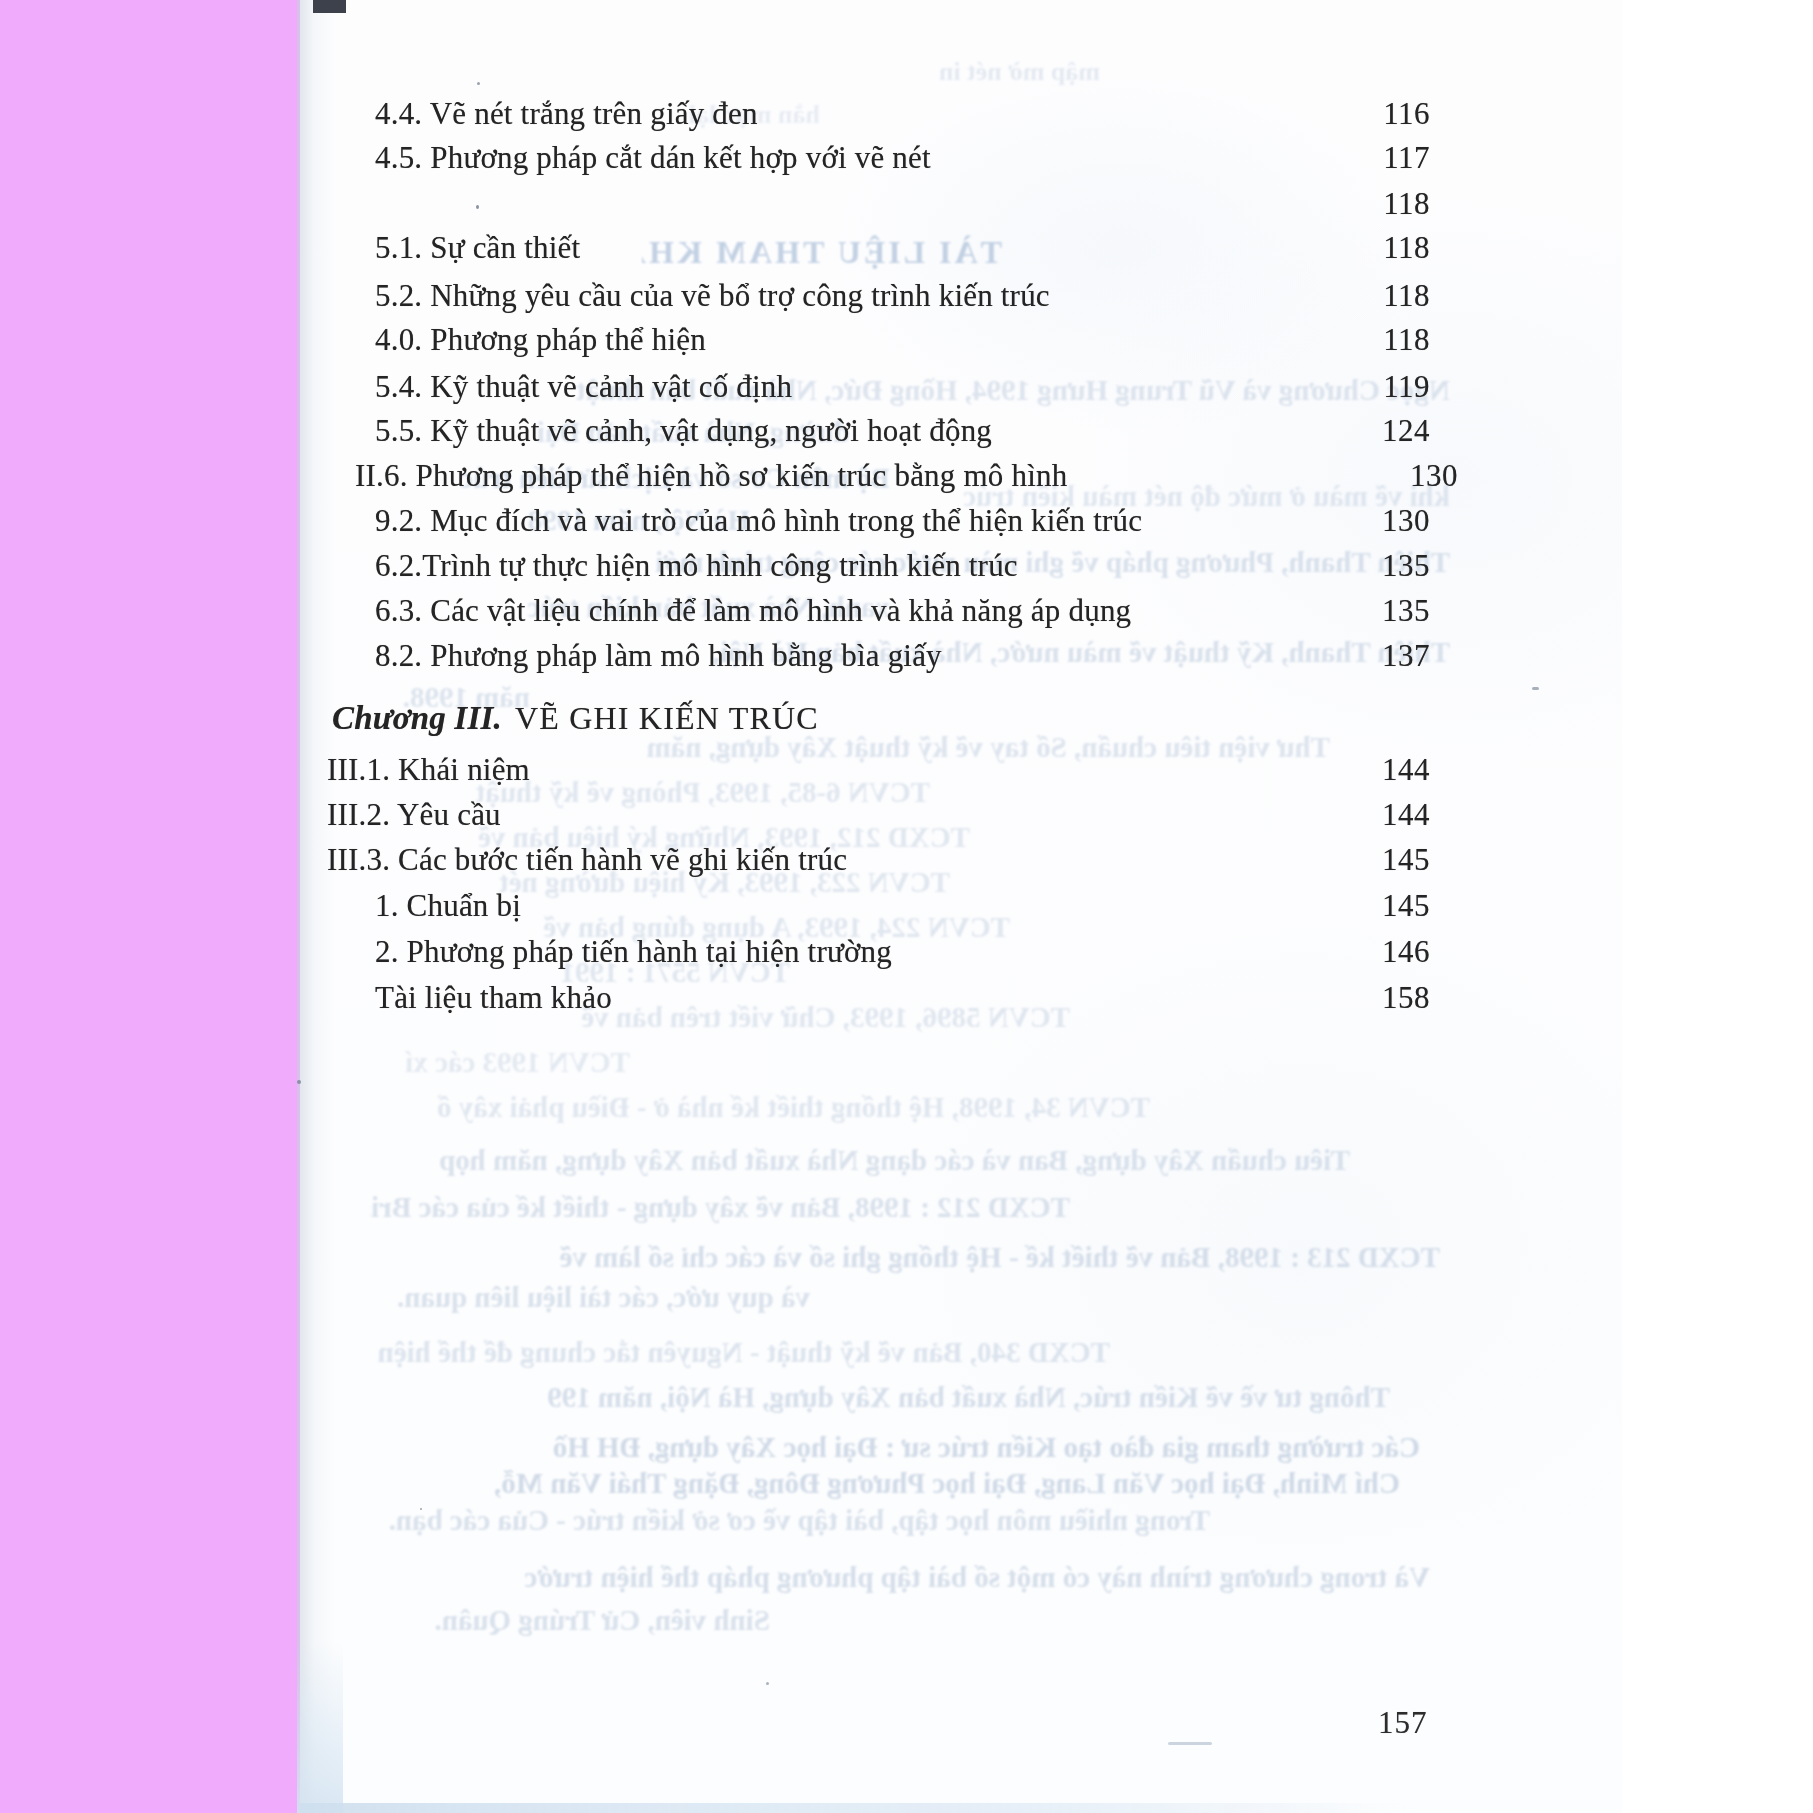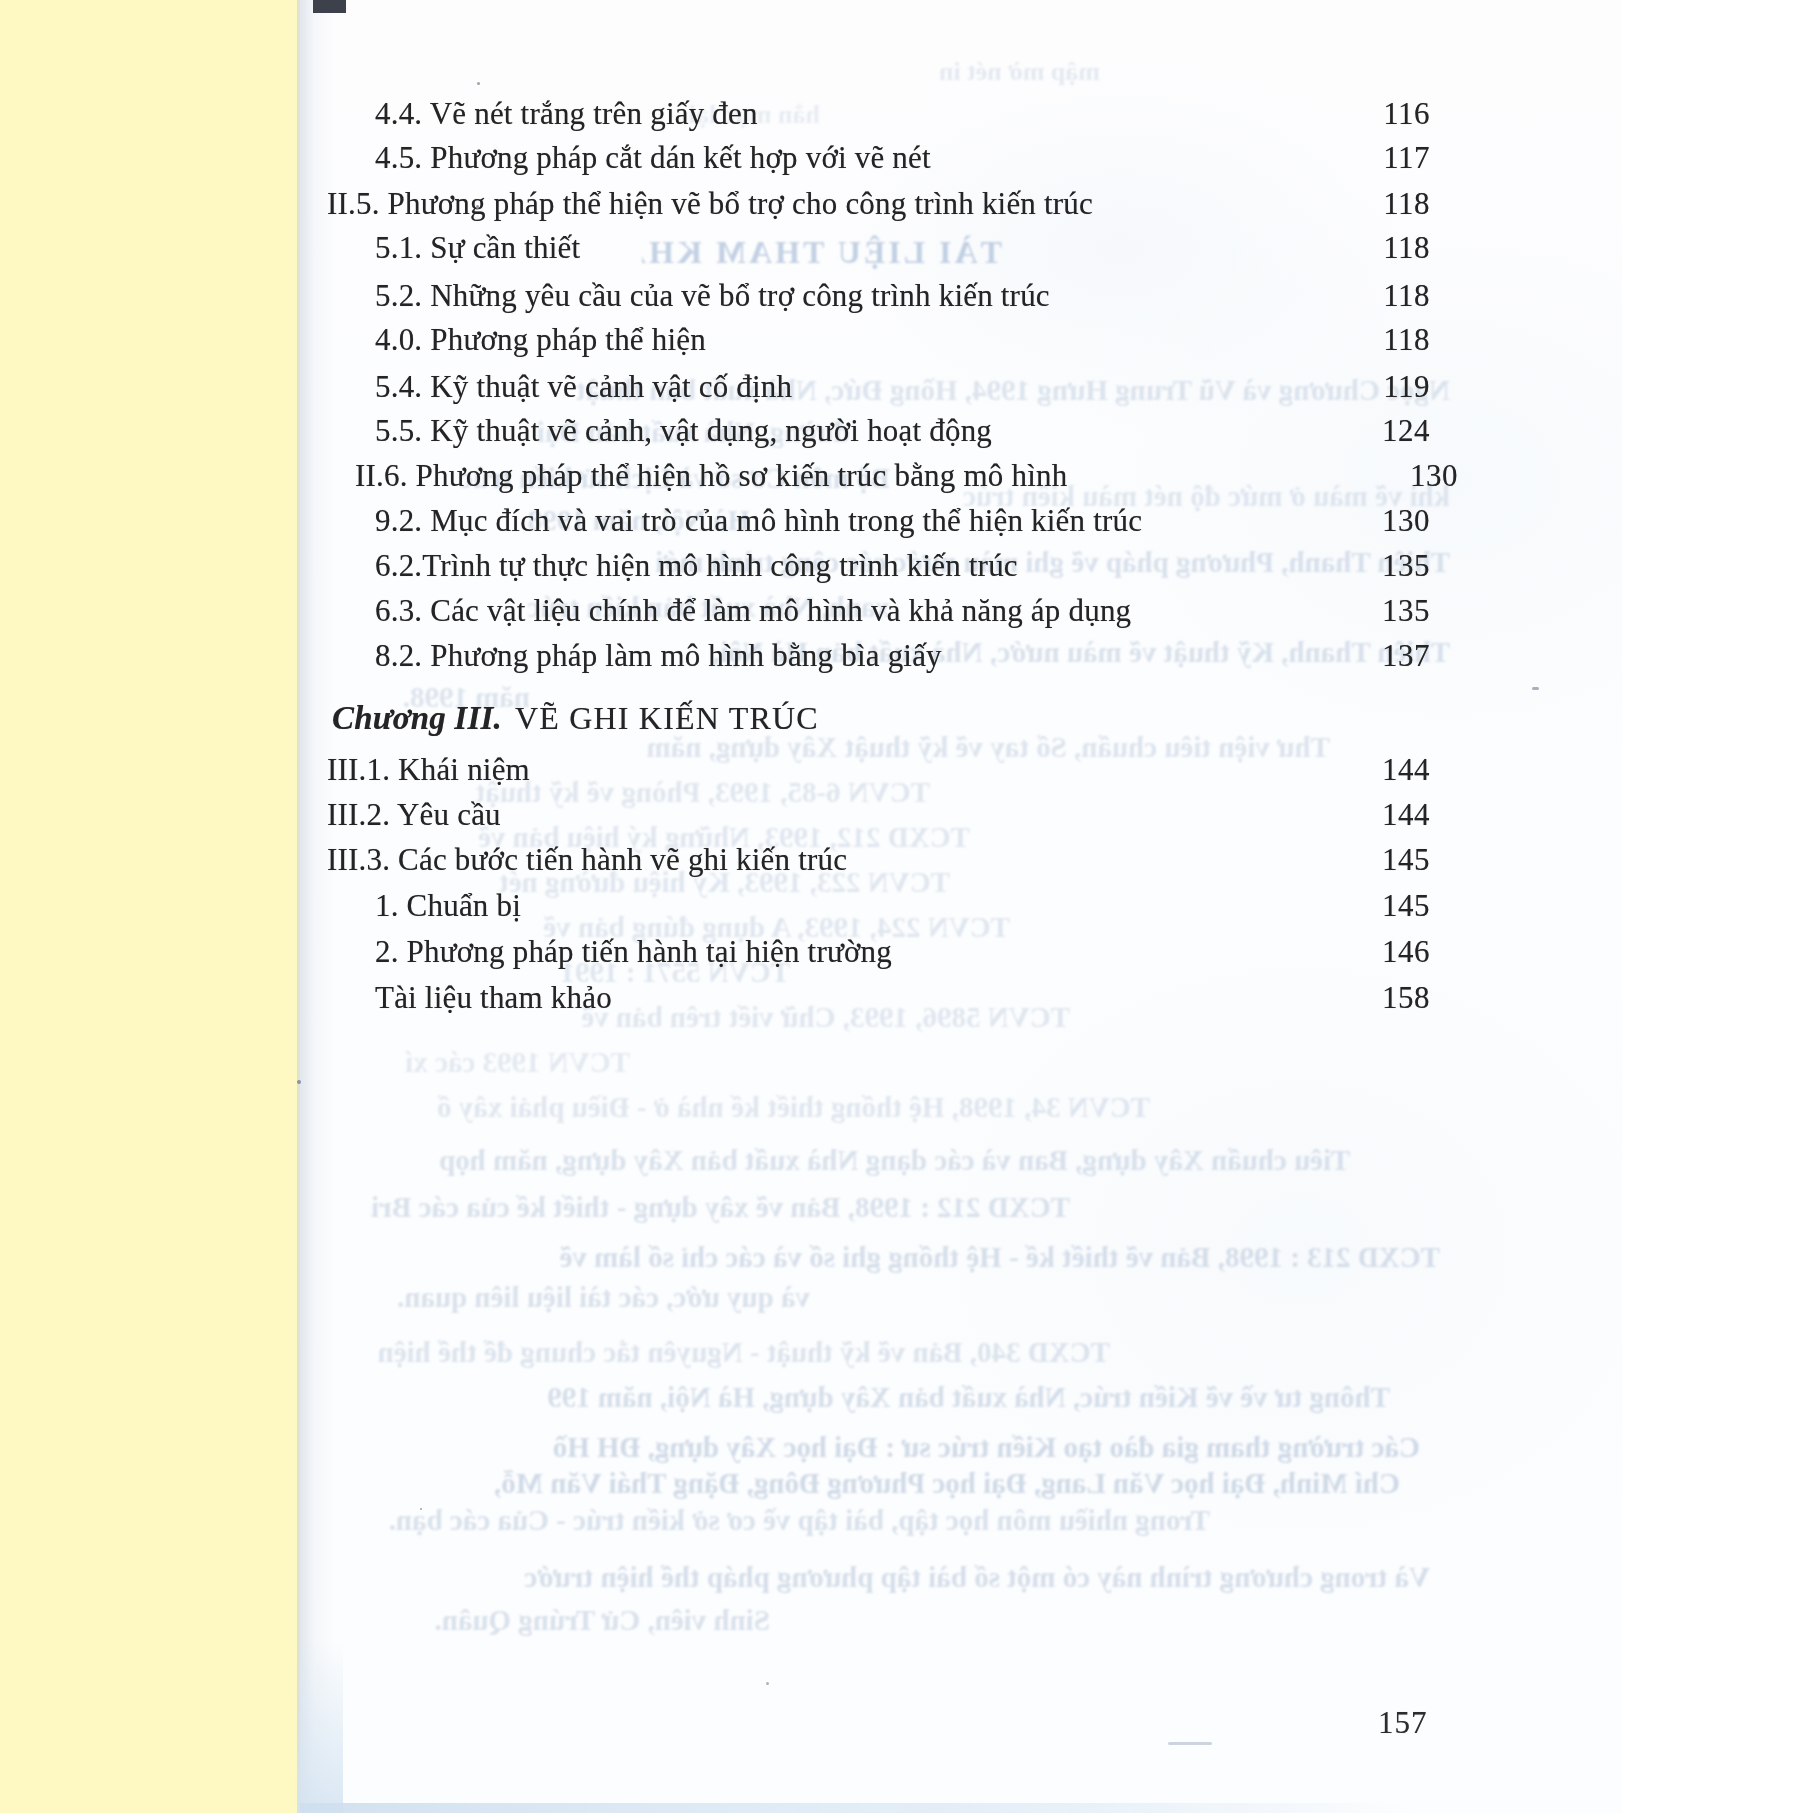--- a/index.html
+++ b/index.html
@@ -1,18 +1,18 @@
 <!DOCTYPE html>
 <html><head>
 <meta charset="utf-8">
 <style>
   html,body{margin:0;padding:0;background:#ffffff;}
   .scan{
     position:relative;width:1622px;height:1813px;overflow:hidden;
-    background:#fef9c3;
+    background:#f0abfc;
     font-family:"Liberation Serif","DejaVu Serif",serif;
   }
   
   .paper-tint{
     position:absolute;left:300px;top:0;width:1513px;height:1813px;
     background:
       radial-gradient(420px 260px at 820px 250px, rgba(213,226,240,.18), rgba(213,226,240,0) 70%),
       radial-gradient(560px 420px at 1150px 480px, rgba(213,226,240,.14), rgba(213,226,240,0) 70%),
       radial-gradient(640px 520px at 1000px 1250px, rgba(213,226,240,.12), rgba(213,226,240,0) 70%),
       linear-gradient(#fdfdfe,#fcfdfe);
@@ -106,21 +106,21 @@
       <div class="bleed-line" style="left: 330px; top: 1377px; width: 1060px; font-size: 29px; opacity: 0.55;">Thông tư về vẽ Kiến trúc, Nhà xuất bản Xây dựng, Hà Nội, năm 199</div>
       <div class="bleed-line" style="left: 330px; top: 1427px; width: 1090px; font-size: 29px; opacity: 0.62;">Các trường tham gia đào tạo Kiến trúc sư : Đại học Xây dựng, ĐH Hồ</div>
       <div class="bleed-line" style="left: 330px; top: 1463px; width: 1070px; font-size: 29px; opacity: 0.62;">Chí Minh, Đại học Văn Lang, Đại học Phương Đông, Đặng Thái Văn Mỗ,</div>
       <div class="bleed-line" style="left: 350px; top: 1500px; width: 860px; font-size: 29px; opacity: 0.5;">Trong nhiều môn học tập, bài tập về cơ sở kiến trúc - Của các bạn.</div>
       <div class="bleed-line" style="left: 330px; top: 1557px; width: 1100px; font-size: 29px; opacity: 0.55;">Và trong chương trình này có một số bài tập phương pháp thể hiện trước</div>
       <div class="bleed-line" style="left: 350px; top: 1600px; width: 420px; font-size: 29px; opacity: 0.5;">Sinh viên, Cử Trúng Quân.</div>
     </div>
   <div id="toc-layer">
       <div class="toc-row" style="top: 92px;"><span class="toc-label sub">4.4. Vẽ nét trắng trên giấy đen</span><span class="toc-page">116</span></div>
       <div class="toc-row" style="top: 136px;"><span class="toc-label sub">4.5. Phương pháp cắt dán kết hợp với vẽ nét</span><span class="toc-page">117</span></div>
-      <div class="toc-row" style="top: 182px;"><span class="toc-label main">II.5. Phương pháp thể hiện vẽ bổ trợ cho công trình kiến trúc</span><span class="toc-page">118</span></div>
+      <div class="toc-row" style="top: 182px;"><span class="toc-page">118</span></div>
       <div class="toc-row" style="top: 226px;"><span class="toc-label sub">5.1. Sự cần thiết</span><span class="toc-page">118</span></div>
       <div class="toc-row" style="top: 274px;"><span class="toc-label sub">5.2. Những yêu cầu của vẽ bổ trợ công trình kiến trúc</span><span class="toc-page">118</span></div>
       <div class="toc-row" style="top: 318px;"><span class="toc-label sub">4.0. Phương pháp thể hiện</span><span class="toc-page">118</span></div>
       <div class="toc-row" style="top: 365px;"><span class="toc-label sub">5.4. Kỹ thuật vẽ cảnh vật cố định</span><span class="toc-page">119</span></div>
       <div class="toc-row" style="top: 409px;"><span class="toc-label sub">5.5. Kỹ thuật vẽ cảnh, vật dụng, người hoạt động</span><span class="toc-page">124</span></div>
       <div class="toc-row" style="top: 454px; padding-left: 28px;"><span class="toc-label main">II.6. Phương pháp thể hiện hồ sơ kiến trúc bằng mô hình</span><span class="toc-page">130</span></div>
       <div class="toc-row" style="top: 499px;"><span class="toc-label sub">9.2. Mục đích và vai trò của mô hình trong thể hiện kiến trúc</span><span class="toc-page">130</span></div>
       <div class="toc-row" style="top: 544px;"><span class="toc-label sub">6.2.Trình tự thực hiện mô hình công trình kiến trúc</span><span class="toc-page">135</span></div>
       <div class="toc-row" style="top: 589px;"><span class="toc-label sub">6.3. Các vật liệu chính để làm mô hình và khả năng áp dụng</span><span class="toc-page">135</span></div>
       <div class="toc-row" style="top: 634px;"><span class="toc-label sub">8.2. Phương pháp làm mô hình bằng bìa giấy</span><span class="toc-page">137</span></div>

